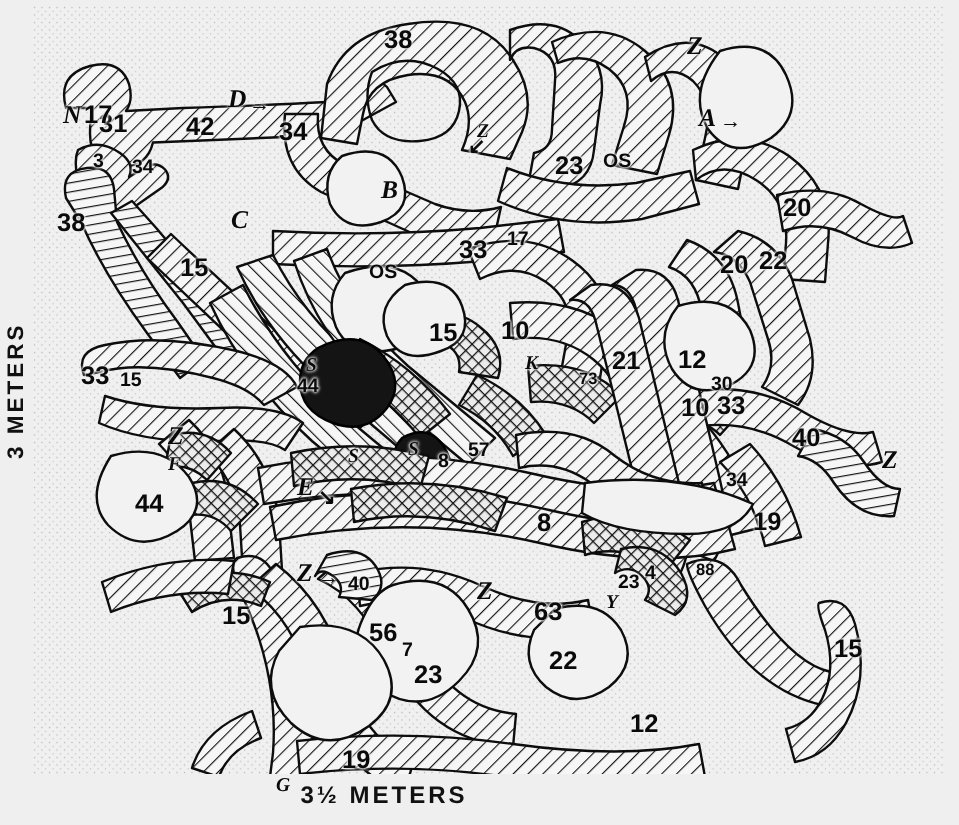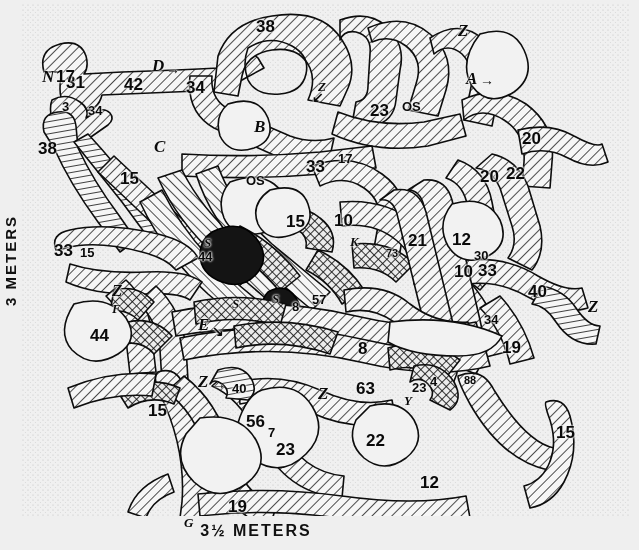--- a/index.html
+++ b/index.html
@@ -253,21 +253,21 @@
         <div class="lbl n" style="left: 480px; top: 335px;">19</div>
         <div class="lbl n" style="left: 68px; top: 323px;">44</div>
         <div class="lbl nsm" style="left: 290px; top: 289px;">57</div>
         <div class="lbl nsm" style="left: 270px; top: 296px;">8</div>
         <div class="lbl n" style="left: 336px; top: 336px;">8</div>
         <div class="lbl nsm" style="left: 210px; top: 378px;">40</div>
         <div class="lbl n" style="left: 224px; top: 409px;">56</div>
         <div class="lbl nsm" style="left: 246px; top: 422px;">7</div>
         <div class="lbl n" style="left: 254px; top: 437px;">23</div>
         <div class="lbl n" style="left: 344px; top: 428px;">22</div>
-        <div class="lbl n" style="left: 334px; top: 376px;">63</div>
+        <div class="lbl n" style="left: 334px; top: 395px;">63</div>
         <div class="lbl nsm" style="left: 390px; top: 377px;">23</div>
         <div class="lbl nsm" style="left: 408px; top: 371px;">4</div>
         <div class="lbl ntin" style="left: 442px; top: 371px;">88</div>
         <div class="lbl n" style="left: 126px; top: 398px;">15</div>
         <div class="lbl n" style="left: 534px; top: 420px;">15</div>
         <div class="lbl n" style="left: 398px; top: 470px;">12</div>
         <div class="lbl n" style="left: 206px; top: 494px;">19</div>
       </div>
 
     <div id="station-layer">

